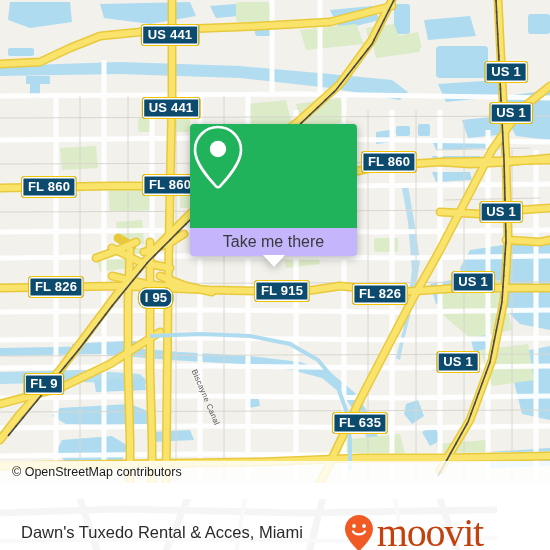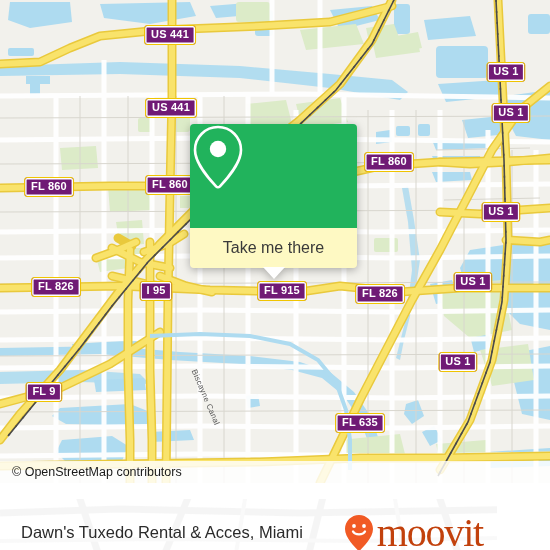--- a/index.html
+++ b/index.html
@@ -13,26 +13,26 @@
   
   #map{
     position:absolute;left:0;top:0;width:550px;height:483px;
     background:#F2F1EC;overflow:hidden;
   }
   #map svg{position:absolute;left:0;top:0;}
 
   
   .shield{
     position:absolute;
-    background:#701a75;
+    background:#0c4a6e;
     border:1.5px solid #F0C400;
     border-radius:3px;
     box-shadow:inset 0 0 0 1.5px #ffffff;
     color:#ffffff;
-    font-size:11px;
+    font-size:13px;
     font-weight:bold;
     font-family:"Liberation Sans", sans-serif;
     line-height:1;
     padding:3px 6px 4px 6px;
     white-space:nowrap;
     letter-spacing:0.2px;
     transform:translate(-50%,-50%);
   }
 
   .canal-label{
@@ -65,23 +65,23 @@
     width:167px;
     filter:drop-shadow(0 2px 4px rgba(0,0,0,0.30));
   }
   #callout-head{
     background:#21B35C;
     border-radius:4px 4px 0 0;
     height:104px;
     display:flex;align-items:center;justify-content:center;
   }
   #callout-foot{
-    background:#fef9c3;
+    background:#c4b5fd;
     border-radius:0 0 4px 4px;
-    height:40px;
+    height:28px;
     display:flex;align-items:center;justify-content:center;
   }
   #callout-foot span{
     font-size:16px;color:#3a3a3a;
     font-family:"Liberation Sans", sans-serif;
   }
   #callout-tail{
     position:absolute;left:50%;bottom:-11px;
     transform:translateX(-50%);
     width:0;height:0;
@@ -340,25 +340,25 @@
     <div id="shield-layer">
         <div class="shield" style="left: 170px; top: 35px;">US 441</div>
         <div class="shield" style="left: 171px; top: 108px;">US 441</div>
         <div class="shield" style="left: 506px; top: 72px;">US 1</div>
         <div class="shield" style="left: 511px; top: 113px;">US 1</div>
         <div class="shield" style="left: 49px; top: 187px;">FL 860</div>
         <div class="shield" style="left: 170px; top: 185px;">FL 860</div>
         <div class="shield" style="left: 389px; top: 162px;">FL 860</div>
         <div class="shield" style="left: 501px; top: 212px;">US 1</div>
         <div class="shield" style="left: 56px; top: 287px;">FL 826</div>
-        <div class="shield" style="left: 156px; top: 291px;">I 95</div>
+        <div class="shield" style="left: 156px; top: 298px; border-radius: 9px;">I 95</div>
         <div class="shield" style="left: 270px; top: 291px; margin-left: 12px;">FL 915</div>
         <div class="shield" style="left: 380px; top: 294px;">FL 826</div>
         <div class="shield" style="left: 473px; top: 282px;">US 1</div>
-        <div class="shield" style="left: 44px; top: 392px;">FL 9</div>
+        <div class="shield" style="left: 44px; top: 384px;">FL 9</div>
         <div class="shield" style="left: 458px; top: 362px;">US 1</div>
         <div class="shield" style="left: 360px; top: 423px;">FL 635</div>
       </div>
 
     <div class="canal-label" style="left:198px;top:368px;transform:rotate(67deg);transform-origin:left top;">Biscayne Canal</div>
 
     <div id="attribution">
       <span>© OpenStreetMap contributors</span>
     </div>
 

